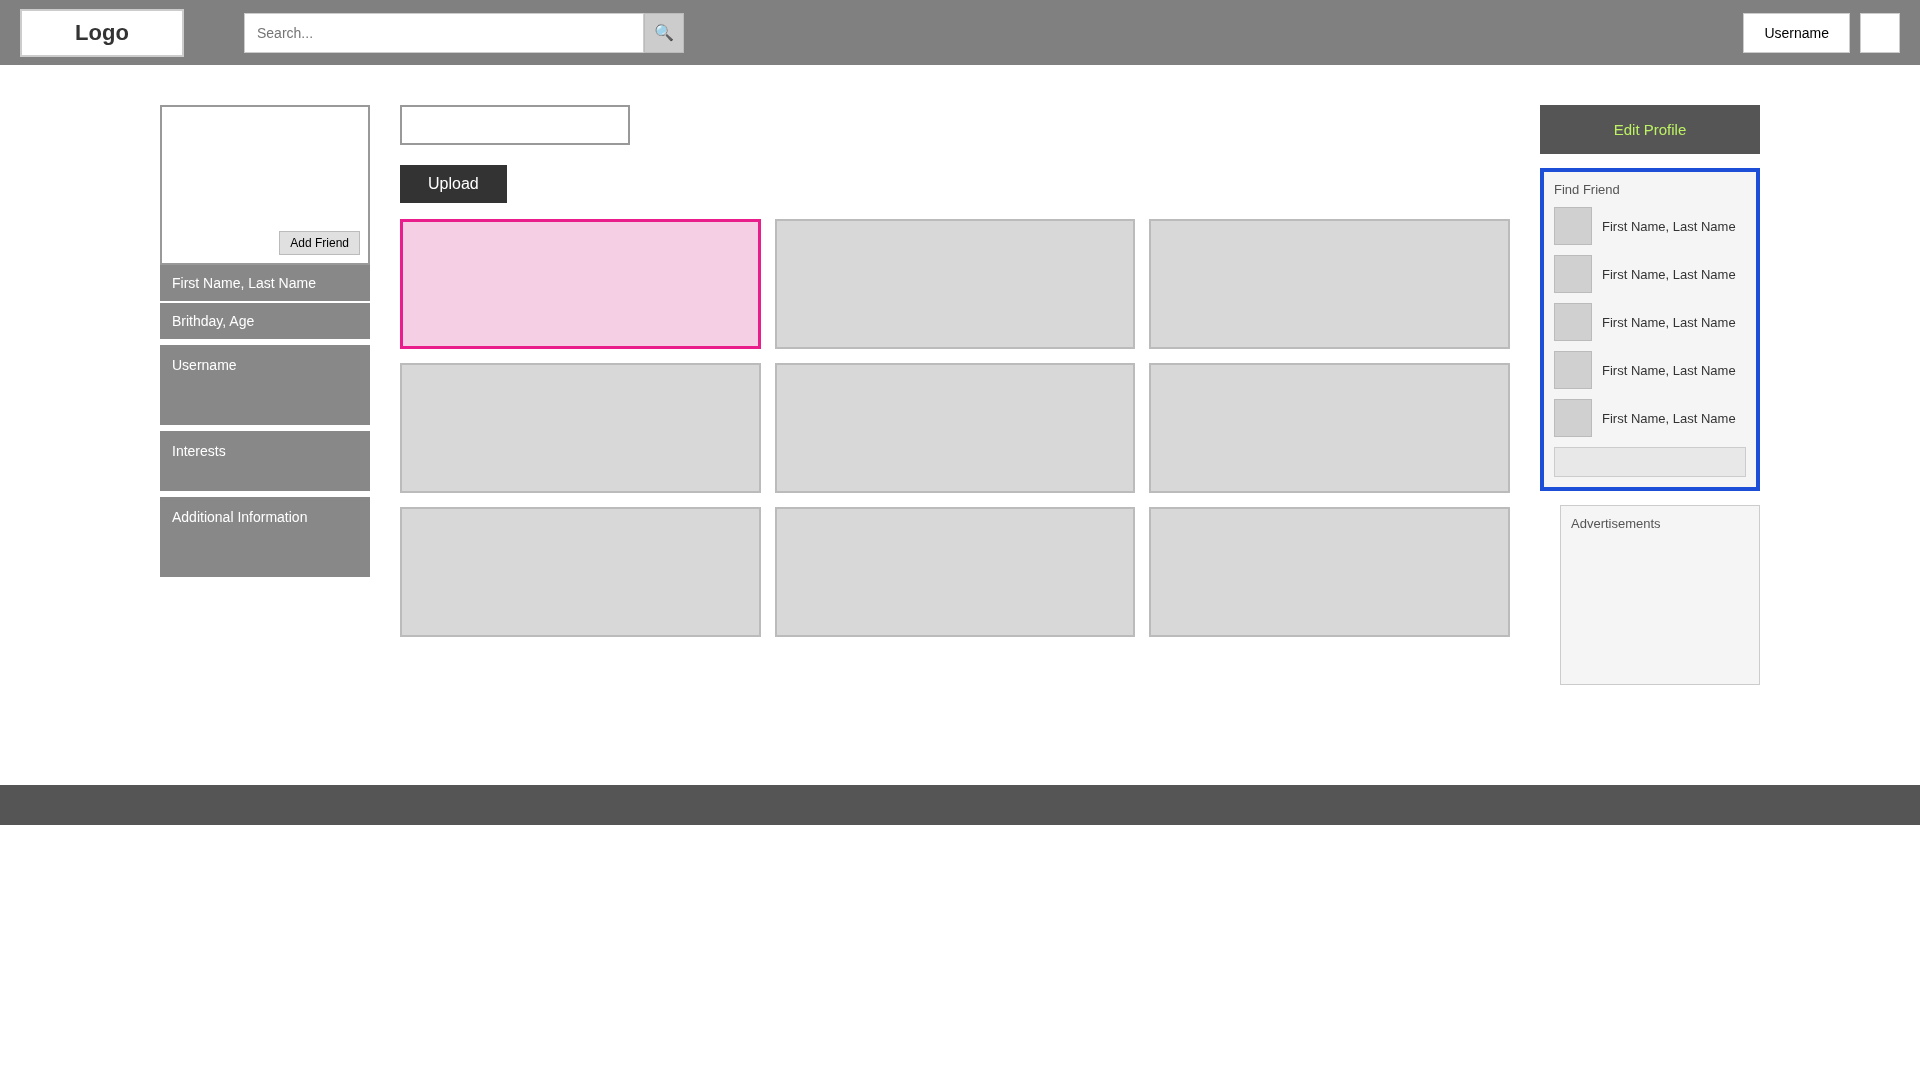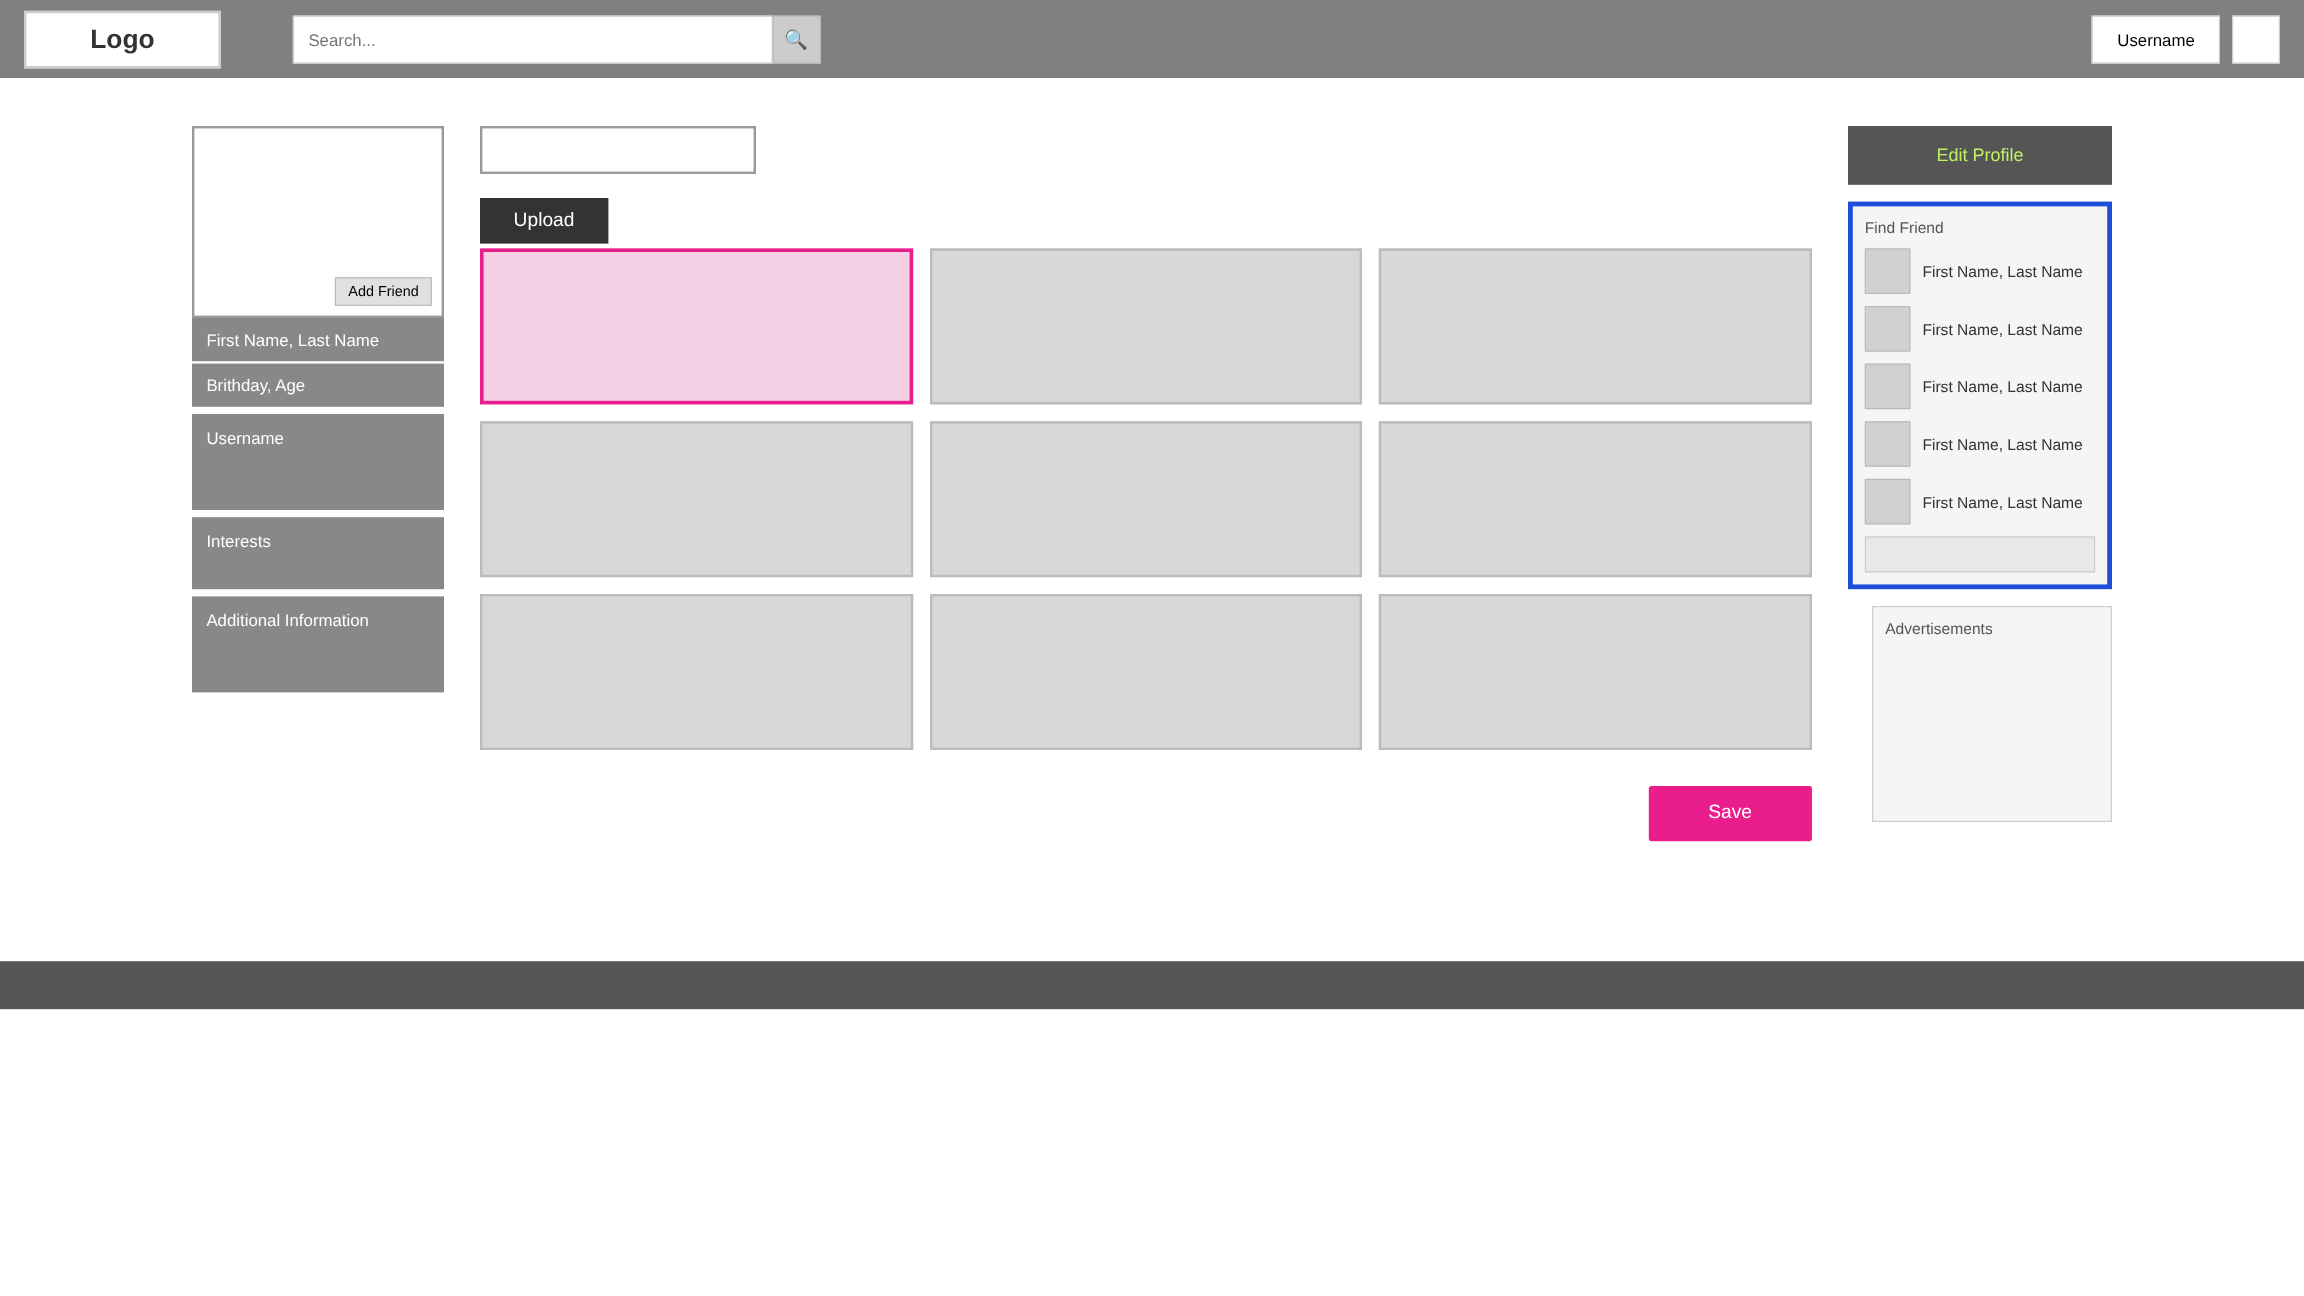--- a/index.html
+++ b/index.html
@@ -145,21 +145,21 @@
       display: block;
       margin-bottom: 20px;
     }
     .upload-btn {
       background: #333;
       color: #fff;
       border: none;
       padding: 10px 28px;
       font-size: 16px;
       cursor: pointer;
-      margin-bottom: 4px;
+      margin-bottom: 16px;
     }
     .photo-grid {
       display: grid;
       grid-template-columns: repeat(3, 1fr);
       gap: 14px;
       margin-bottom: 30px;
     }
     .photo-cell {
       background: #d8d8d8;
       border: 2px solid #bbb;
@@ -311,25 +311,20 @@
       <div class="photo-cell"></div>
       <div class="photo-cell"></div>
       <div class="photo-cell"></div>
       <div class="photo-cell"></div>
       <div class="photo-cell"></div>
       <div class="photo-cell"></div>
       <div class="photo-cell"></div>
       <div class="photo-cell"></div>
     </div>
 
-    <div class="save-row">
-      <button class="save-btn">
-        <span>Save</span>
-      </button>
-    </div>
   </div>
 
   <div class="right-sidebar">
     <button class="edit-profile-btn">
       <span>Edit Profile</span>
     </button>
 
     <div class="find-friend-box">
       <div class="find-friend-title">
         <span>Find Friend</span>

